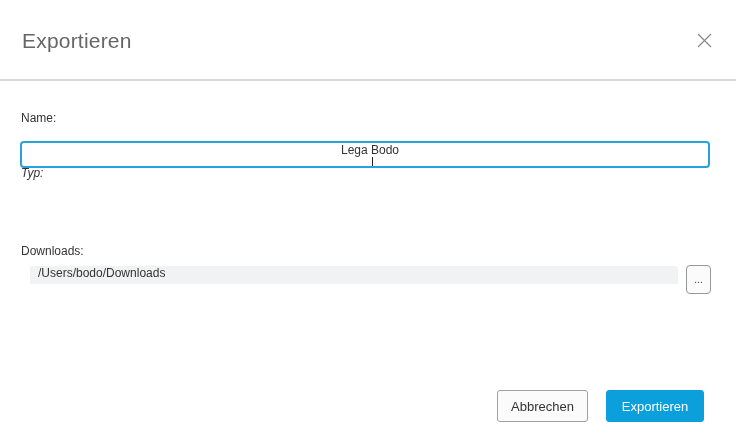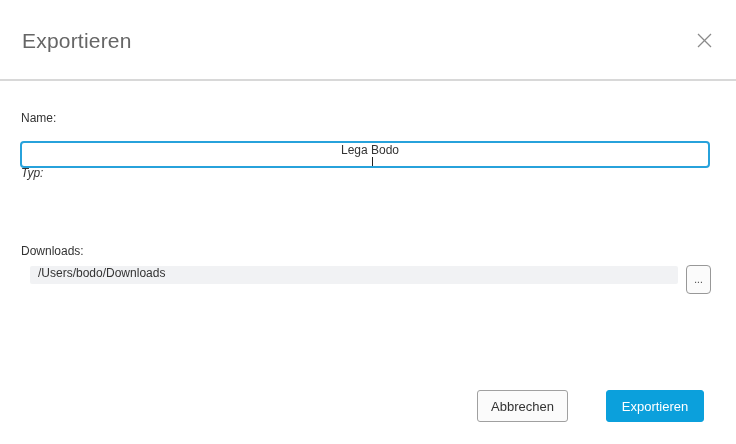--- a/index.html
+++ b/index.html
@@ -151,21 +151,21 @@
     height: 32px;
     border-radius: 3px;
     font-size: 13px;
     font-family: "Liberation Sans", "DejaVu Sans", sans-serif;
     display: flex;
     align-items: center;
     justify-content: center;
     cursor: pointer;
   }
   .btn-cancel {
-    left: 477px;
+    left: 497px;
     width: 91px;
     background: #fbfbfb;
     border: 1px solid #a0a0a0;
     color: #333333;
   }
   .btn-export {
     left: 606px;
     width: 98px;
     background: #0ba0dc;
     border: 1px solid #0ba0dc;

